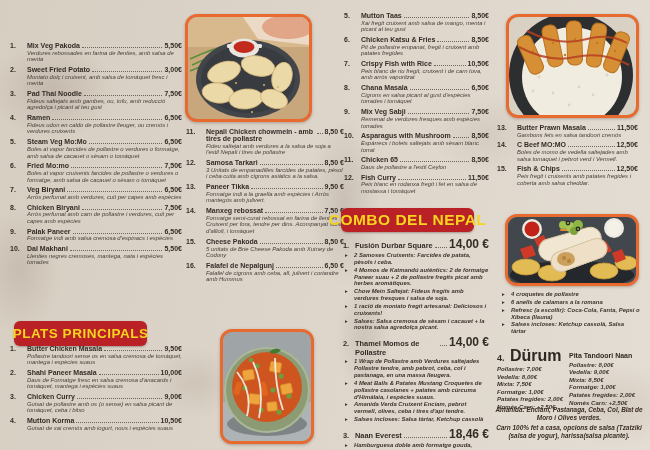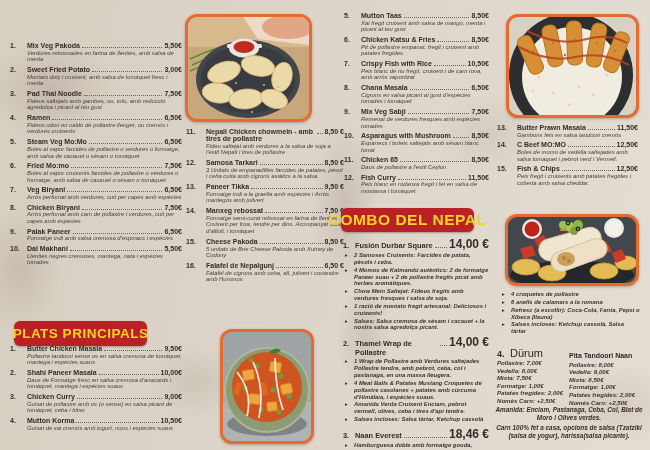--- a/index.html
+++ b/index.html
@@ -40,21 +40,21 @@
   .combo-item .pr { font-size:12px; }
   .bullet { display:flex; margin:1px 0 1px 2px; }
   .bullet .mk { flex:0 0 9px; font-size:5.5px; color:#3c352e; line-height:1.2; }
   .bullet .bt { font-style:italic; font-weight:bold; font-size:5.9px; line-height:1.16; color:#3c352e; }
   .photo { position:absolute; border:3px solid #e96a2e; border-radius:12px; overflow:hidden; background:#888; box-shadow:0 1px 3px rgba(60,30,20,.3); }
   .photo svg { display:block; }
   .durum-wrap { display:flex; }
   .durum-col { width:50%; }
   .durum-head { display:flex; align-items:baseline; }
   .durum-head .num { flex:0 0 13px; font-size:9px; }
-  .durum-name { font-weight:normal; font-size:11px; color:#2e2823; }
+  .durum-name { font-weight:bold; font-size:16px; color:#2e2823; }
   .pita-name { font-weight:bold; font-size:7px; color:#2e2823; margin-bottom:1.5px; }
   .dline { font-style:italic; font-weight:bold; font-size:6.1px; line-height:1.25; color:#3c352e; }
   .footer { text-align:center; }
   .footer p { font-style:italic; font-weight:bold; font-size:6.4px; line-height:1.2; color:#3a2d20; margin-bottom:3px; }
 </style>
 </head>
 <body>
 
 <div class="page">
 
@@ -457,21 +457,21 @@
             <div class="bullet">
               <span class="mk">▸</span>
               <span class="bt">Salses: Salsa cremosa de sèsam i cacauet + la nostra salsa agredolça picant.</span>
             </div>
           </div>
       </div>
 
       <div class="combo-item">
         <div class="row">
           <span class="num">2.</span>
-          <span class="nm">Thamel Wrap de Pollastre</span>
+          <span class="nm">Thamel Momos de Pollastre</span>
           <span class="dots"></span>
           <span class="pr">14,00 €</span>
         </div>
         <div>
 
             <div class="bullet">
               <span class="mk">▸</span>
               <span class="bt">1 Wrap de Pollastre amb Verdures saltejades Pollastre tendre, amb pebrot, ceba, col i pastanaga, en una massa lleugera.</span>
             </div>
 

